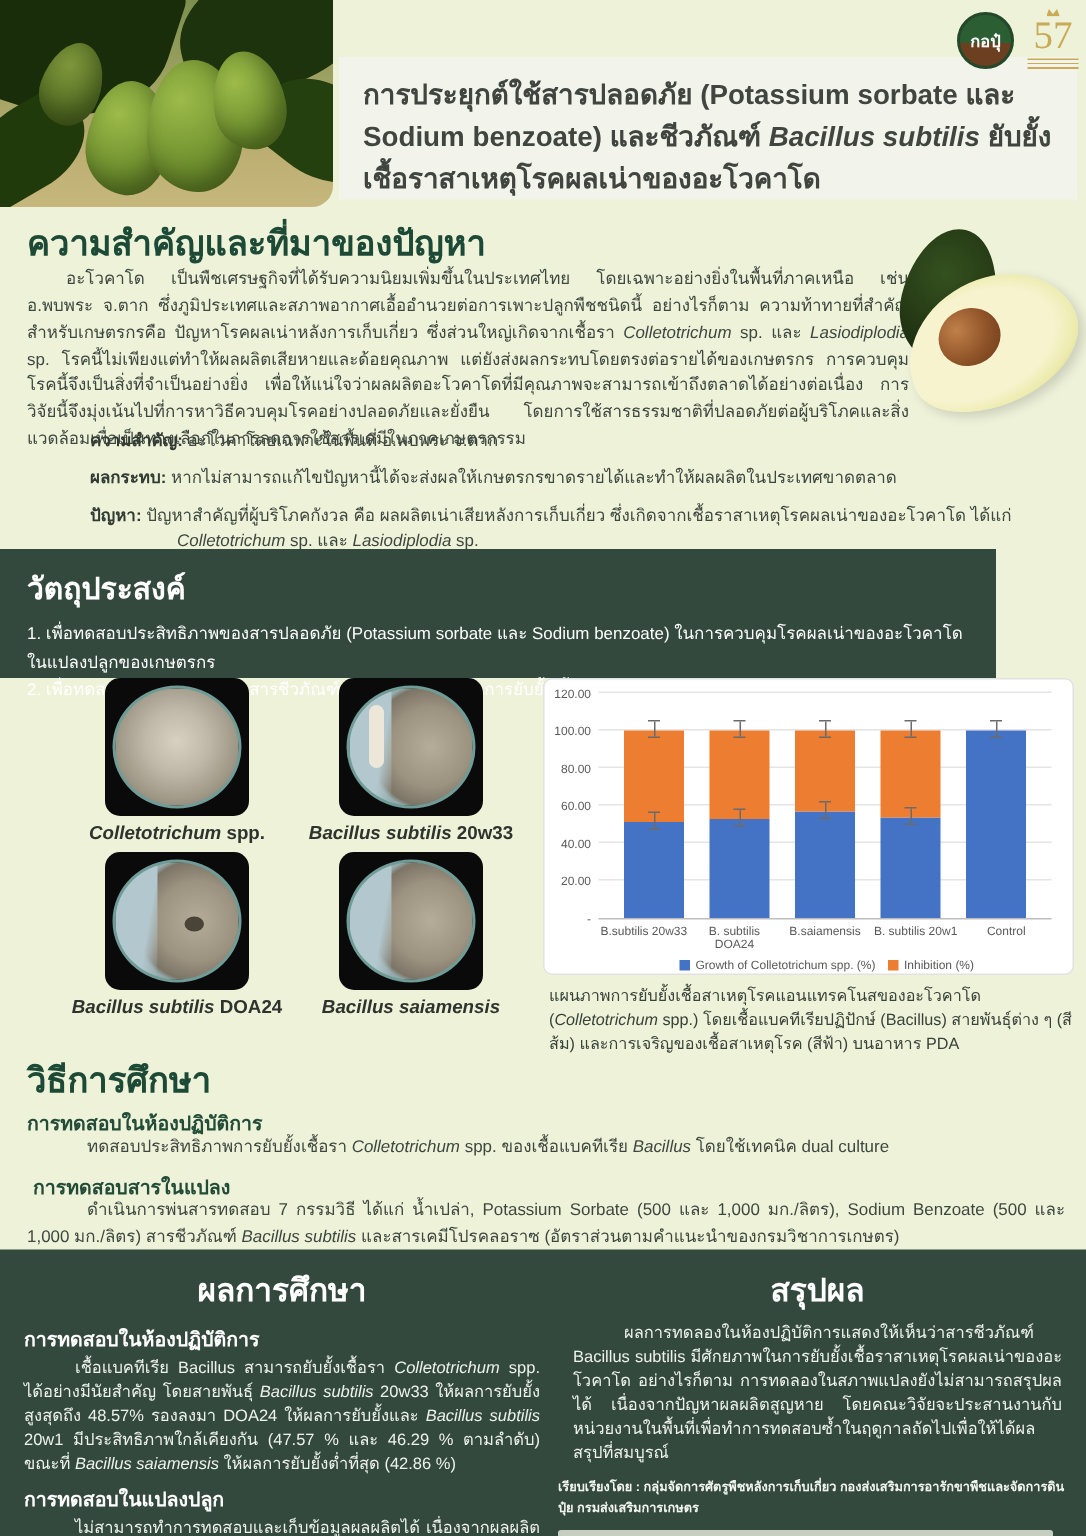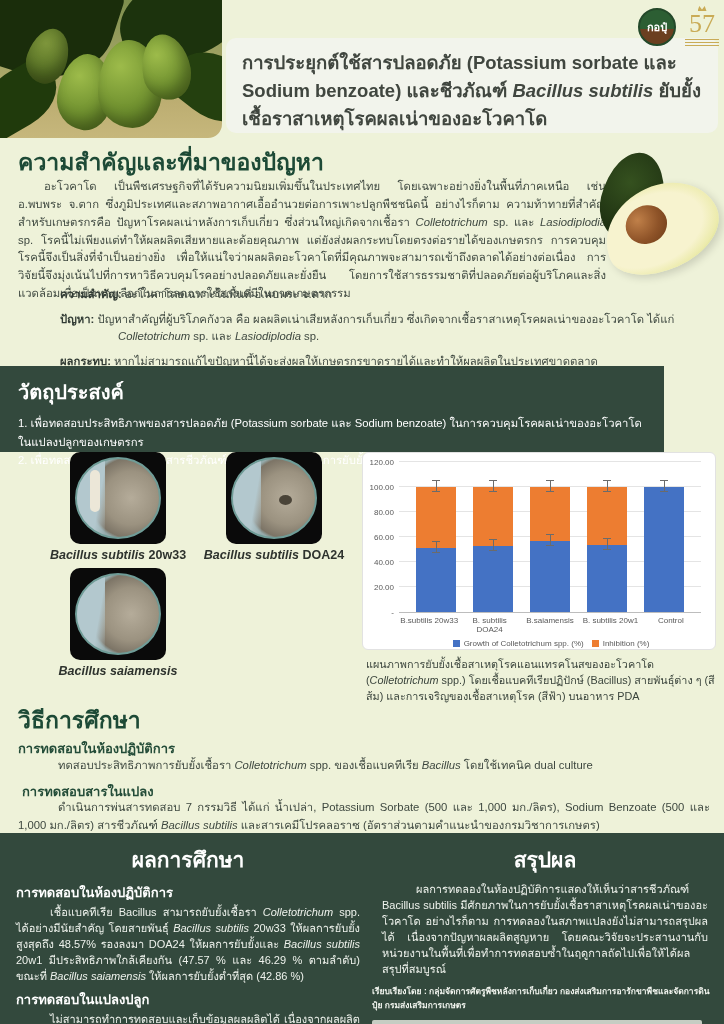--- a/index.html
+++ b/index.html
@@ -13,21 +13,21 @@
   .leaf.l1{left:118px;top:-26px;width:130px;height:84px;transform:rotate(-14deg);background:#1c330d;}
   .leaf.l2{left:172px;top:56px;width:86px;height:62px;transform:rotate(38deg);background:#24400f;}
   .leaf.l3{left:-20px;top:70px;width:80px;height:56px;transform:rotate(-30deg);background:#203a0c;}
   .avo{position:absolute;background:radial-gradient(circle at 35% 30%,#9dbb4a,#6e8f2e 60%,#55741f);
        border-radius:48% 52% 46% 54%/60% 58% 42% 40%;box-shadow:inset -6px -8px 14px rgba(0,0,0,.28);}
   .avo.a1{left:58px;top:54px;width:55px;height:76px;transform:rotate(8deg);}
   .avo.a2{left:98px;top:40px;width:64px;height:88px;}
   .avo.a3{left:142px;top:34px;width:48px;height:66px;transform:rotate(-10deg);}
   .avo.a4{left:28px;top:28px;width:40px;height:56px;transform:rotate(20deg);filter:brightness(.8);}
   .title-card{position:absolute;left:226px;top:38px;width:492px;height:95px;background:#f2f4ec;
-              border-radius:10px;padding:11px 16px;box-sizing:border-box;}
+              border-radius:0;padding:11px 16px;box-sizing:border-box;}
   .title-card h1{margin:0;font-size:18.5px;line-height:1.5;color:#40463f;font-weight:bold;}
   .logo-circle{position:absolute;left:638px;top:8px;width:38px;height:38px;border-radius:50%;
                background:linear-gradient(180deg,#2c5e33 0 55%,#6b3f20 55% 100%);border:2px solid #24492a;
                color:#fff;display:flex;align-items:center;justify-content:center;font-size:11px;font-weight:bold;box-sizing:border-box;}
   .logo-57{position:absolute;left:682px;top:6px;width:40px;text-align:center;color:#c9ab56;}
   .logo-57 .crown{width:9px;height:5px;background:#c9ab56;margin:0 auto;clip-path:polygon(0 100%,20% 0,50% 70%,80% 0,100% 100%);}
   .logo-57 .num{font-size:26px;line-height:1;font-family:"Liberation Serif",serif;}
   .logo-57 .lines{width:34px;height:7px;margin:2px auto 0;background:repeating-linear-gradient(#c9ab56 0 1px,transparent 1px 3px);}
   
   .sec-head{position:absolute;left:18px;font-size:23px;font-weight:bold;color:#1d4a36;}
@@ -128,42 +128,48 @@
   </div>
 
   <div class="sec-head" style="top:144px;">ความสำคัญและที่มาของปัญหา</div>
   <div class="imp-par">อะโวคาโด เป็นพืชเศรษฐกิจที่ได้รับความนิยมเพิ่มขึ้นในประเทศไทย โดยเฉพาะอย่างยิ่งในพื้นที่ภาคเหนือ เช่น อ.พบพระ จ.ตาก ซึ่งภูมิประเทศและสภาพอากาศเอื้ออำนวยต่อการเพาะปลูกพืชชนิดนี้ อย่างไรก็ตาม ความท้าทายที่สำคัญสำหรับเกษตรกรคือ ปัญหาโรคผลเน่าหลังการเก็บเกี่ยว ซึ่งส่วนใหญ่เกิดจากเชื้อรา <i>Colletotrichum</i> sp. และ <i>Lasiodiplodia</i> sp. โรคนี้ไม่เพียงแต่ทำให้ผลผลิตเสียหายและด้อยคุณภาพ แต่ยังส่งผลกระทบโดยตรงต่อรายได้ของเกษตรกร การควบคุมโรคนี้จึงเป็นสิ่งที่จำเป็นอย่างยิ่ง เพื่อให้แน่ใจว่าผลผลิตอะโวคาโดที่มีคุณภาพจะสามารถเข้าถึงตลาดได้อย่างต่อเนื่อง การวิจัยนี้จึงมุ่งเน้นไปที่การหาวิธีควบคุมโรคอย่างปลอดภัยและยั่งยืน โดยการใช้สารธรรมชาติที่ปลอดภัยต่อผู้บริโภคและสิ่งแวดล้อมเพื่อเป็นทางเลือกในการลดการใช้สารเคมีในภาคเกษตรกรรม</div>
   <div class="imp-items">
     <div class="imp-item">
       <b>ความสำคัญ:</b>
       <span>อะโวคาโดยเฉพาะในพื้นที่ อ.พบพระ จ.ตาก</span>
     </div>
     <div class="imp-item">
+      <b>ผลกระทบ:</b>
+      <span>หากไม่สามารถแก้ไขปัญหานี้ได้จะส่งผลให้เกษตรกรขาดรายได้และทำให้ผลผลิตในประเทศขาดตลาด</span>
+    </div>
+    <div class="imp-item">
       <b>ปัญหา:</b>
       <span>ปัญหาสำคัญที่ผู้บริโภคกังวล คือ ผลผลิตเน่าเสียหลังการเก็บเกี่ยว ซึ่งเกิดจากเชื้อราสาเหตุโรคผลเน่าของอะโวคาโด ได้แก่ <i>Colletotrichum</i> sp. และ <i>Lasiodiplodia</i> sp.</span>
-    </div>
-    <div class="imp-item">
-      <b>ผลกระทบ:</b>
-      <span>หากไม่สามารถแก้ไขปัญหานี้ได้จะส่งผลให้เกษตรกรขาดรายได้และทำให้ผลผลิตในประเทศขาดตลาด</span>
     </div>
   </div>
   <div class="avo-illus">
     <div class="avo-whole2"></div>
     <div class="avo-half">
       <div class="avo-pit"></div>
     </div>
   </div>
 
   <div class="objectives">
     <h2>วัตถุประสงค์</h2>
     <div class="obj">1. เพื่อทดสอบประสิทธิภาพของสารปลอดภัย (Potassium sorbate และ Sodium benzoate) ในการควบคุมโรคผลเน่าของอะโวคาโดในแปลงปลูกของเกษตรกร</div>
     <div class="obj">2. เพื่อทดสอบประสิทธิภาพของสารชีวภัณฑ์ <i>Bacillus subtilis</i> ในการยับยั้งเชื้อราสาเหตุโรคผลเน่าของอะโวคาโด</div>
   </div>
 
   <div class="plates">
+    <div class="plate-cell">
+      <div class="plate">
+          <div class="dish dish--full"></div>
+        </div>
+      <div class="plate-label"><i>Colletotrichum</i> spp.</div>
+    </div>
     <div class="plate-cell">
       <div class="plate">
           <div class="dish dish--half dish--streak"></div>
         </div>
       <div class="plate-label"><i>Bacillus subtilis</i> 20w33</div>
     </div>
     <div class="plate-cell">
       <div class="plate">
           <div class="dish dish--half dish--spot">
             <div class="spot"></div>

